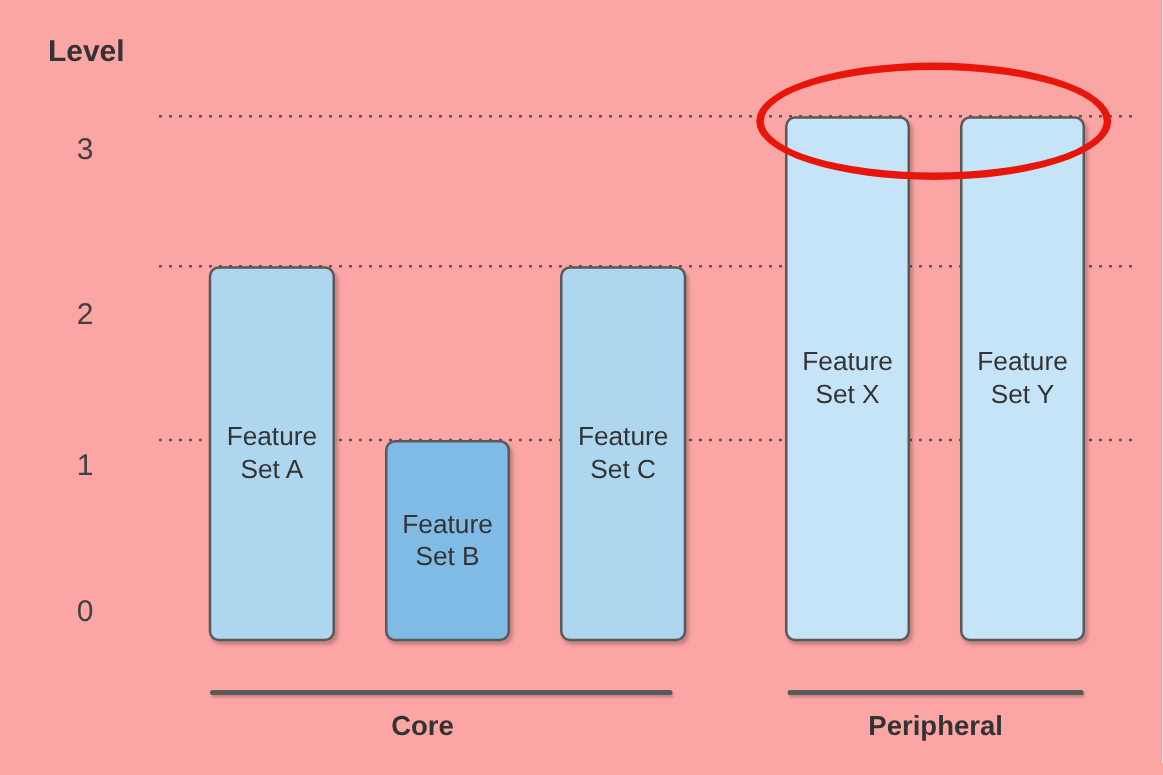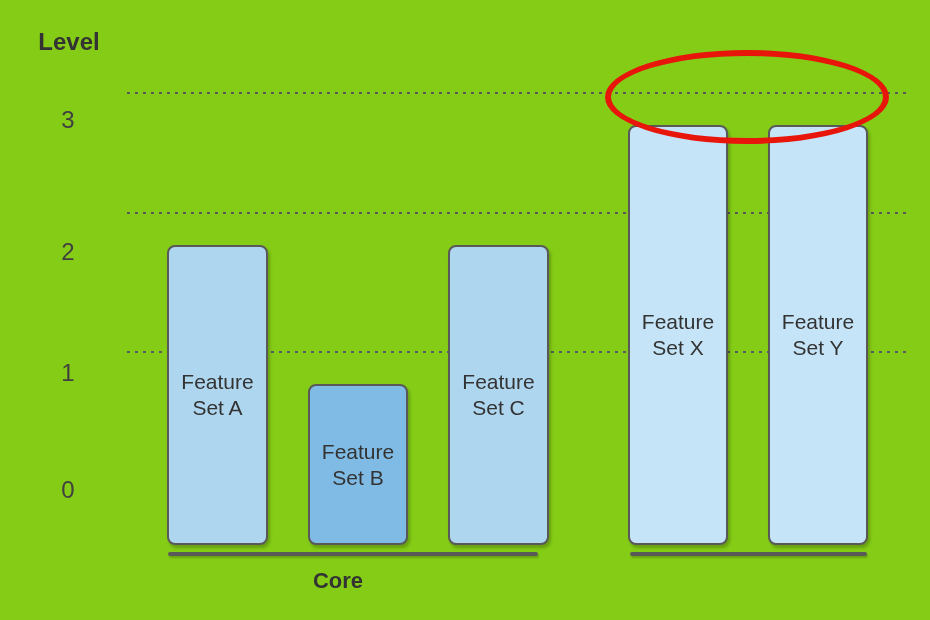--- a/index.html
+++ b/index.html
@@ -3,21 +3,21 @@
 <meta charset="utf-8">
 <style>
   * { margin: 0; padding: 0; box-sizing: border-box; }
   html, body { background: #ffffff; }
   body { font-family: "Liberation Sans", "DejaVu Sans", sans-serif; color: #333333; }
 
   .canvas {
     position: relative;
     width: 930px;
     height: 620px;
-    background: #84cc16;
+    background: #fca5a5;
     overflow: hidden;
   }
 
   
   .axis-title {
     position: absolute;
     left: 20px; top: 28px; width: 98px;
     text-align: center;
     font-size: 24px;
     font-weight: bold;
@@ -48,21 +48,20 @@
 
   
   .bar {
     position: absolute;
     border: 2px solid #595959;
     border-radius: 8px;
     box-shadow: 2px 3px 3px rgba(0,0,0,0.22);
     display: flex;
     align-items: center;
     justify-content: center;
-    margin-top: 32px;
   }
   .bar-label {
     text-align: center;
     font-size: 21px;
     line-height: 26px;
     color: #333333;
   }
   .bar-a { left: 167px; top: 213px; width: 101px; height: 300px; }
   .bar-b { left: 308px; top: 352px; width: 100px; height: 161px; }
   .bar-c { left: 448px; top: 213px; width: 101px; height: 300px; }
@@ -152,14 +151,15 @@
       <div>Set Y</div>
     </div>
   </div>
 
   <div class="highlight-ellipse"></div>
 
   <div class="group-line core-line"></div>
   <div class="group-label core-label">Core</div>
 
   <div class="group-line peripheral-line"></div>
+  <div class="group-label peripheral-label">Peripheral</div>
 
 </div>
 
 </body></html>

